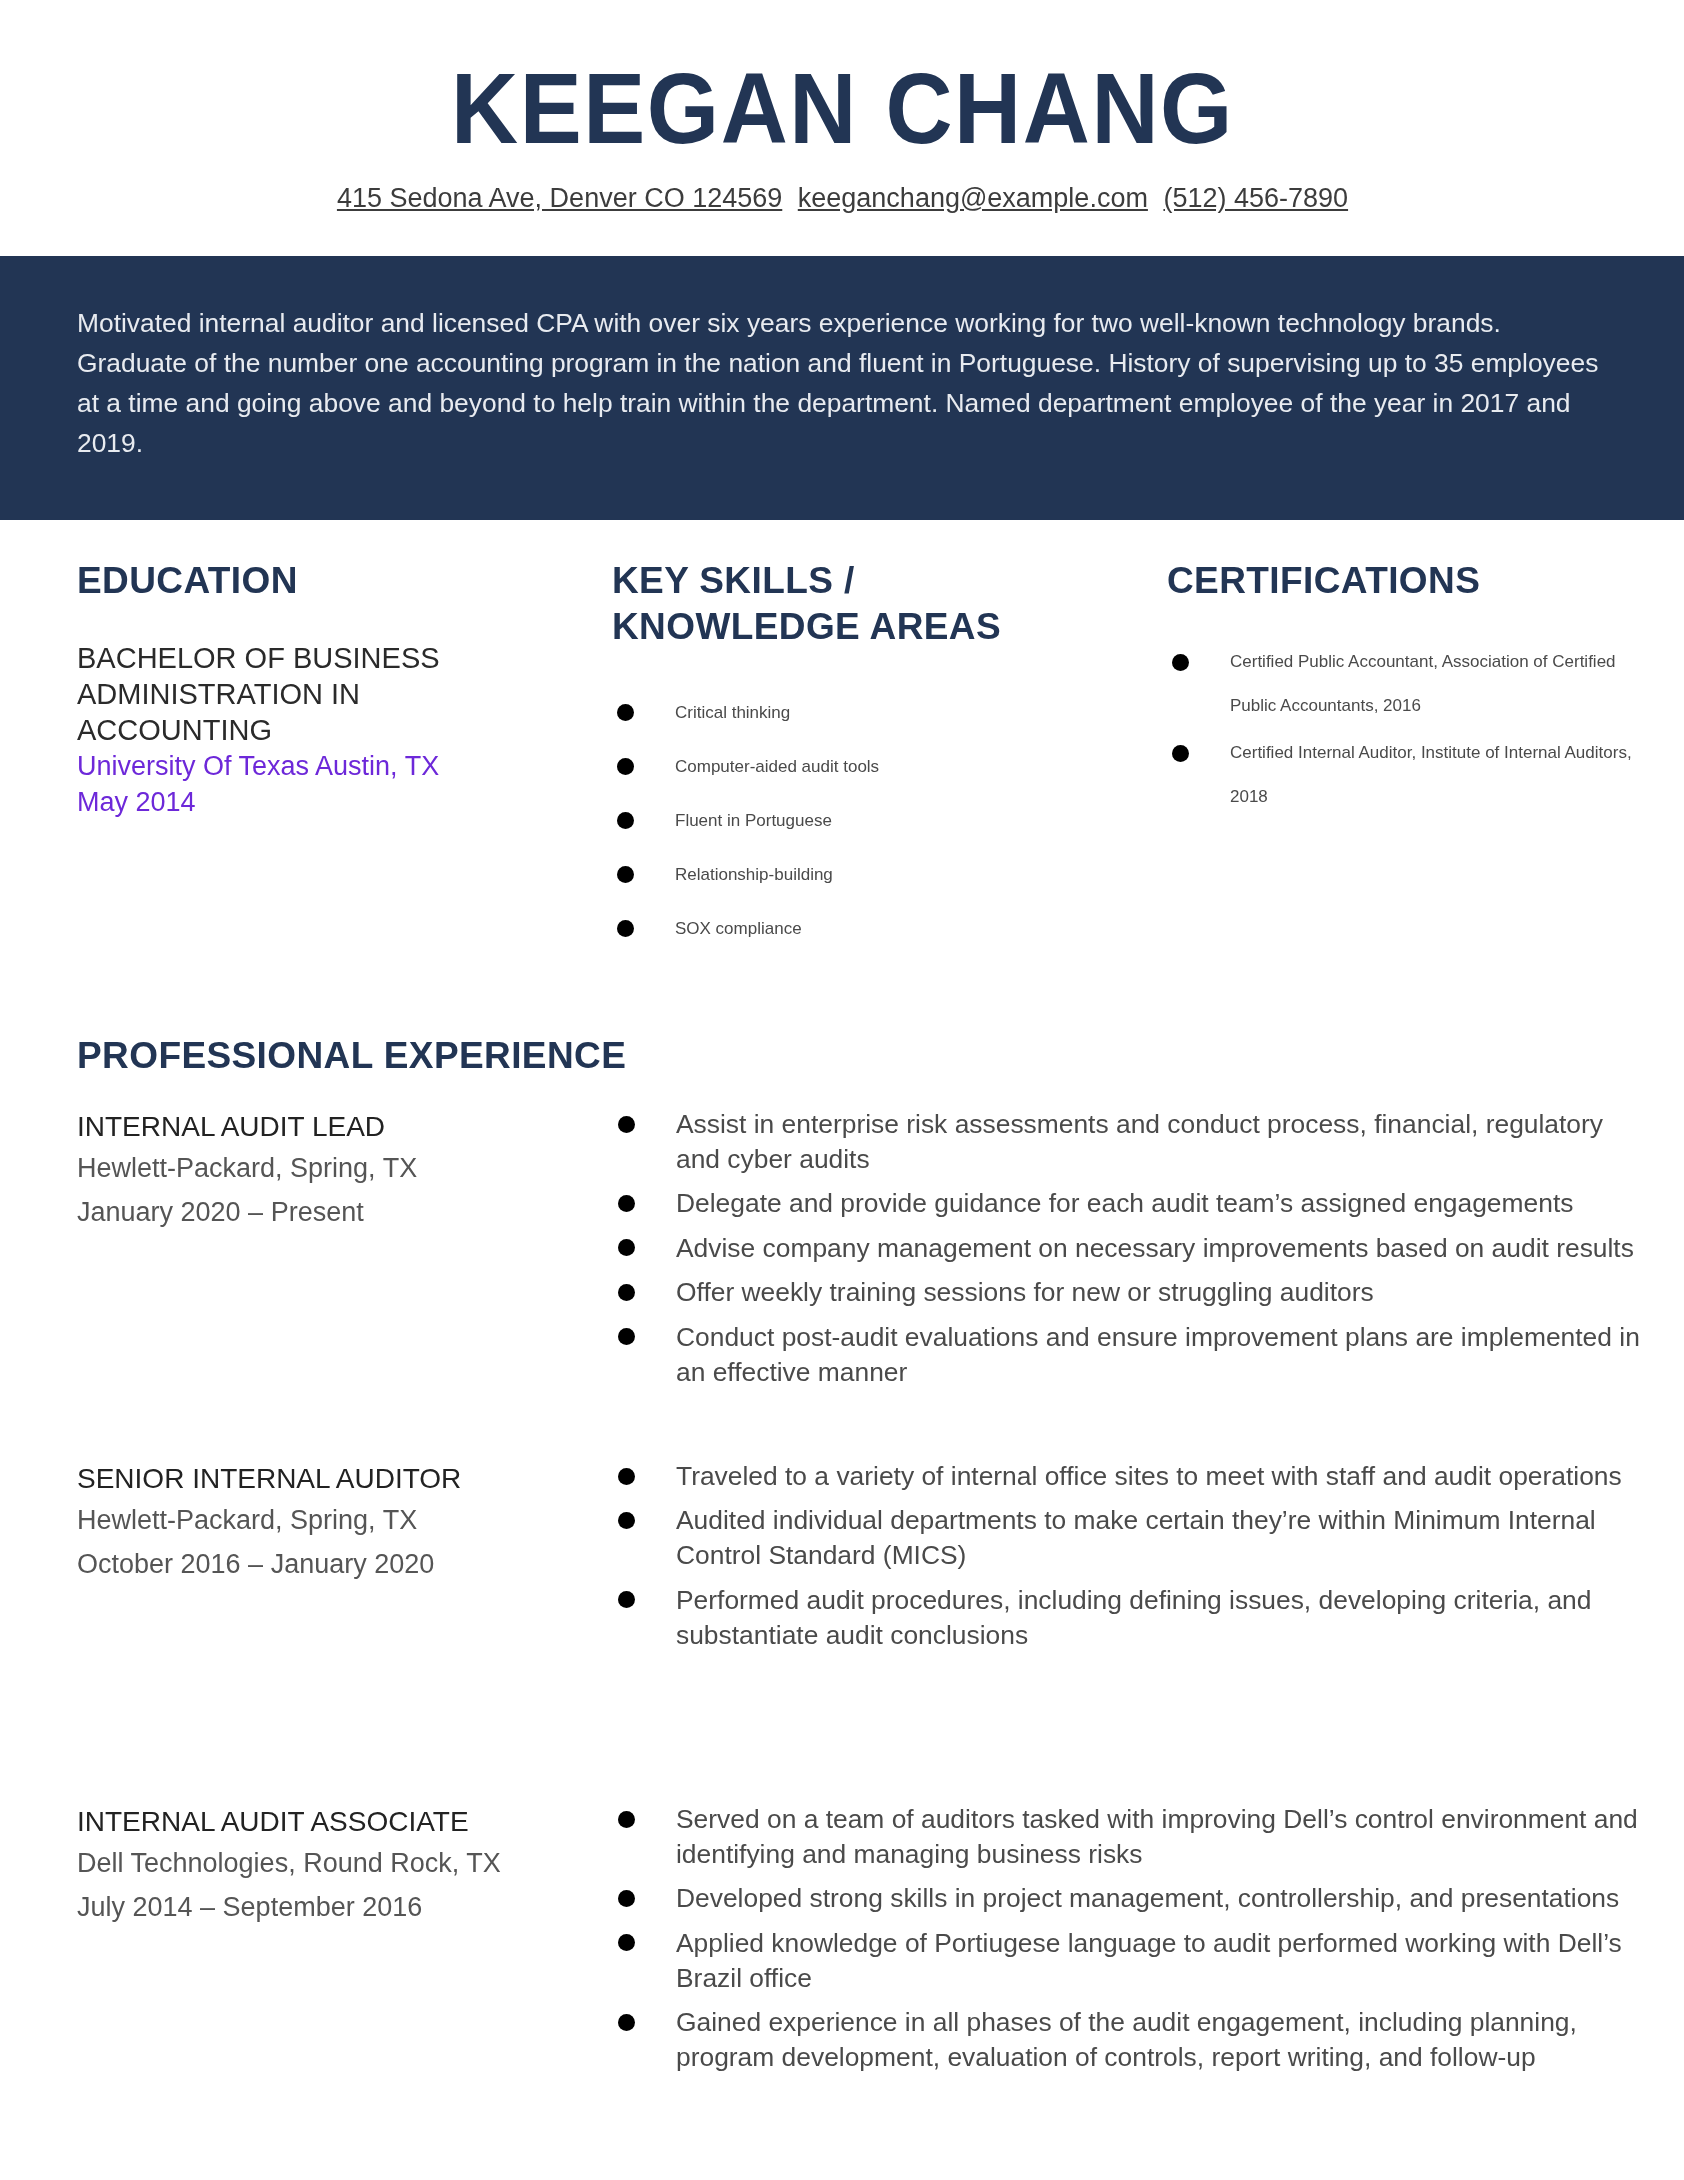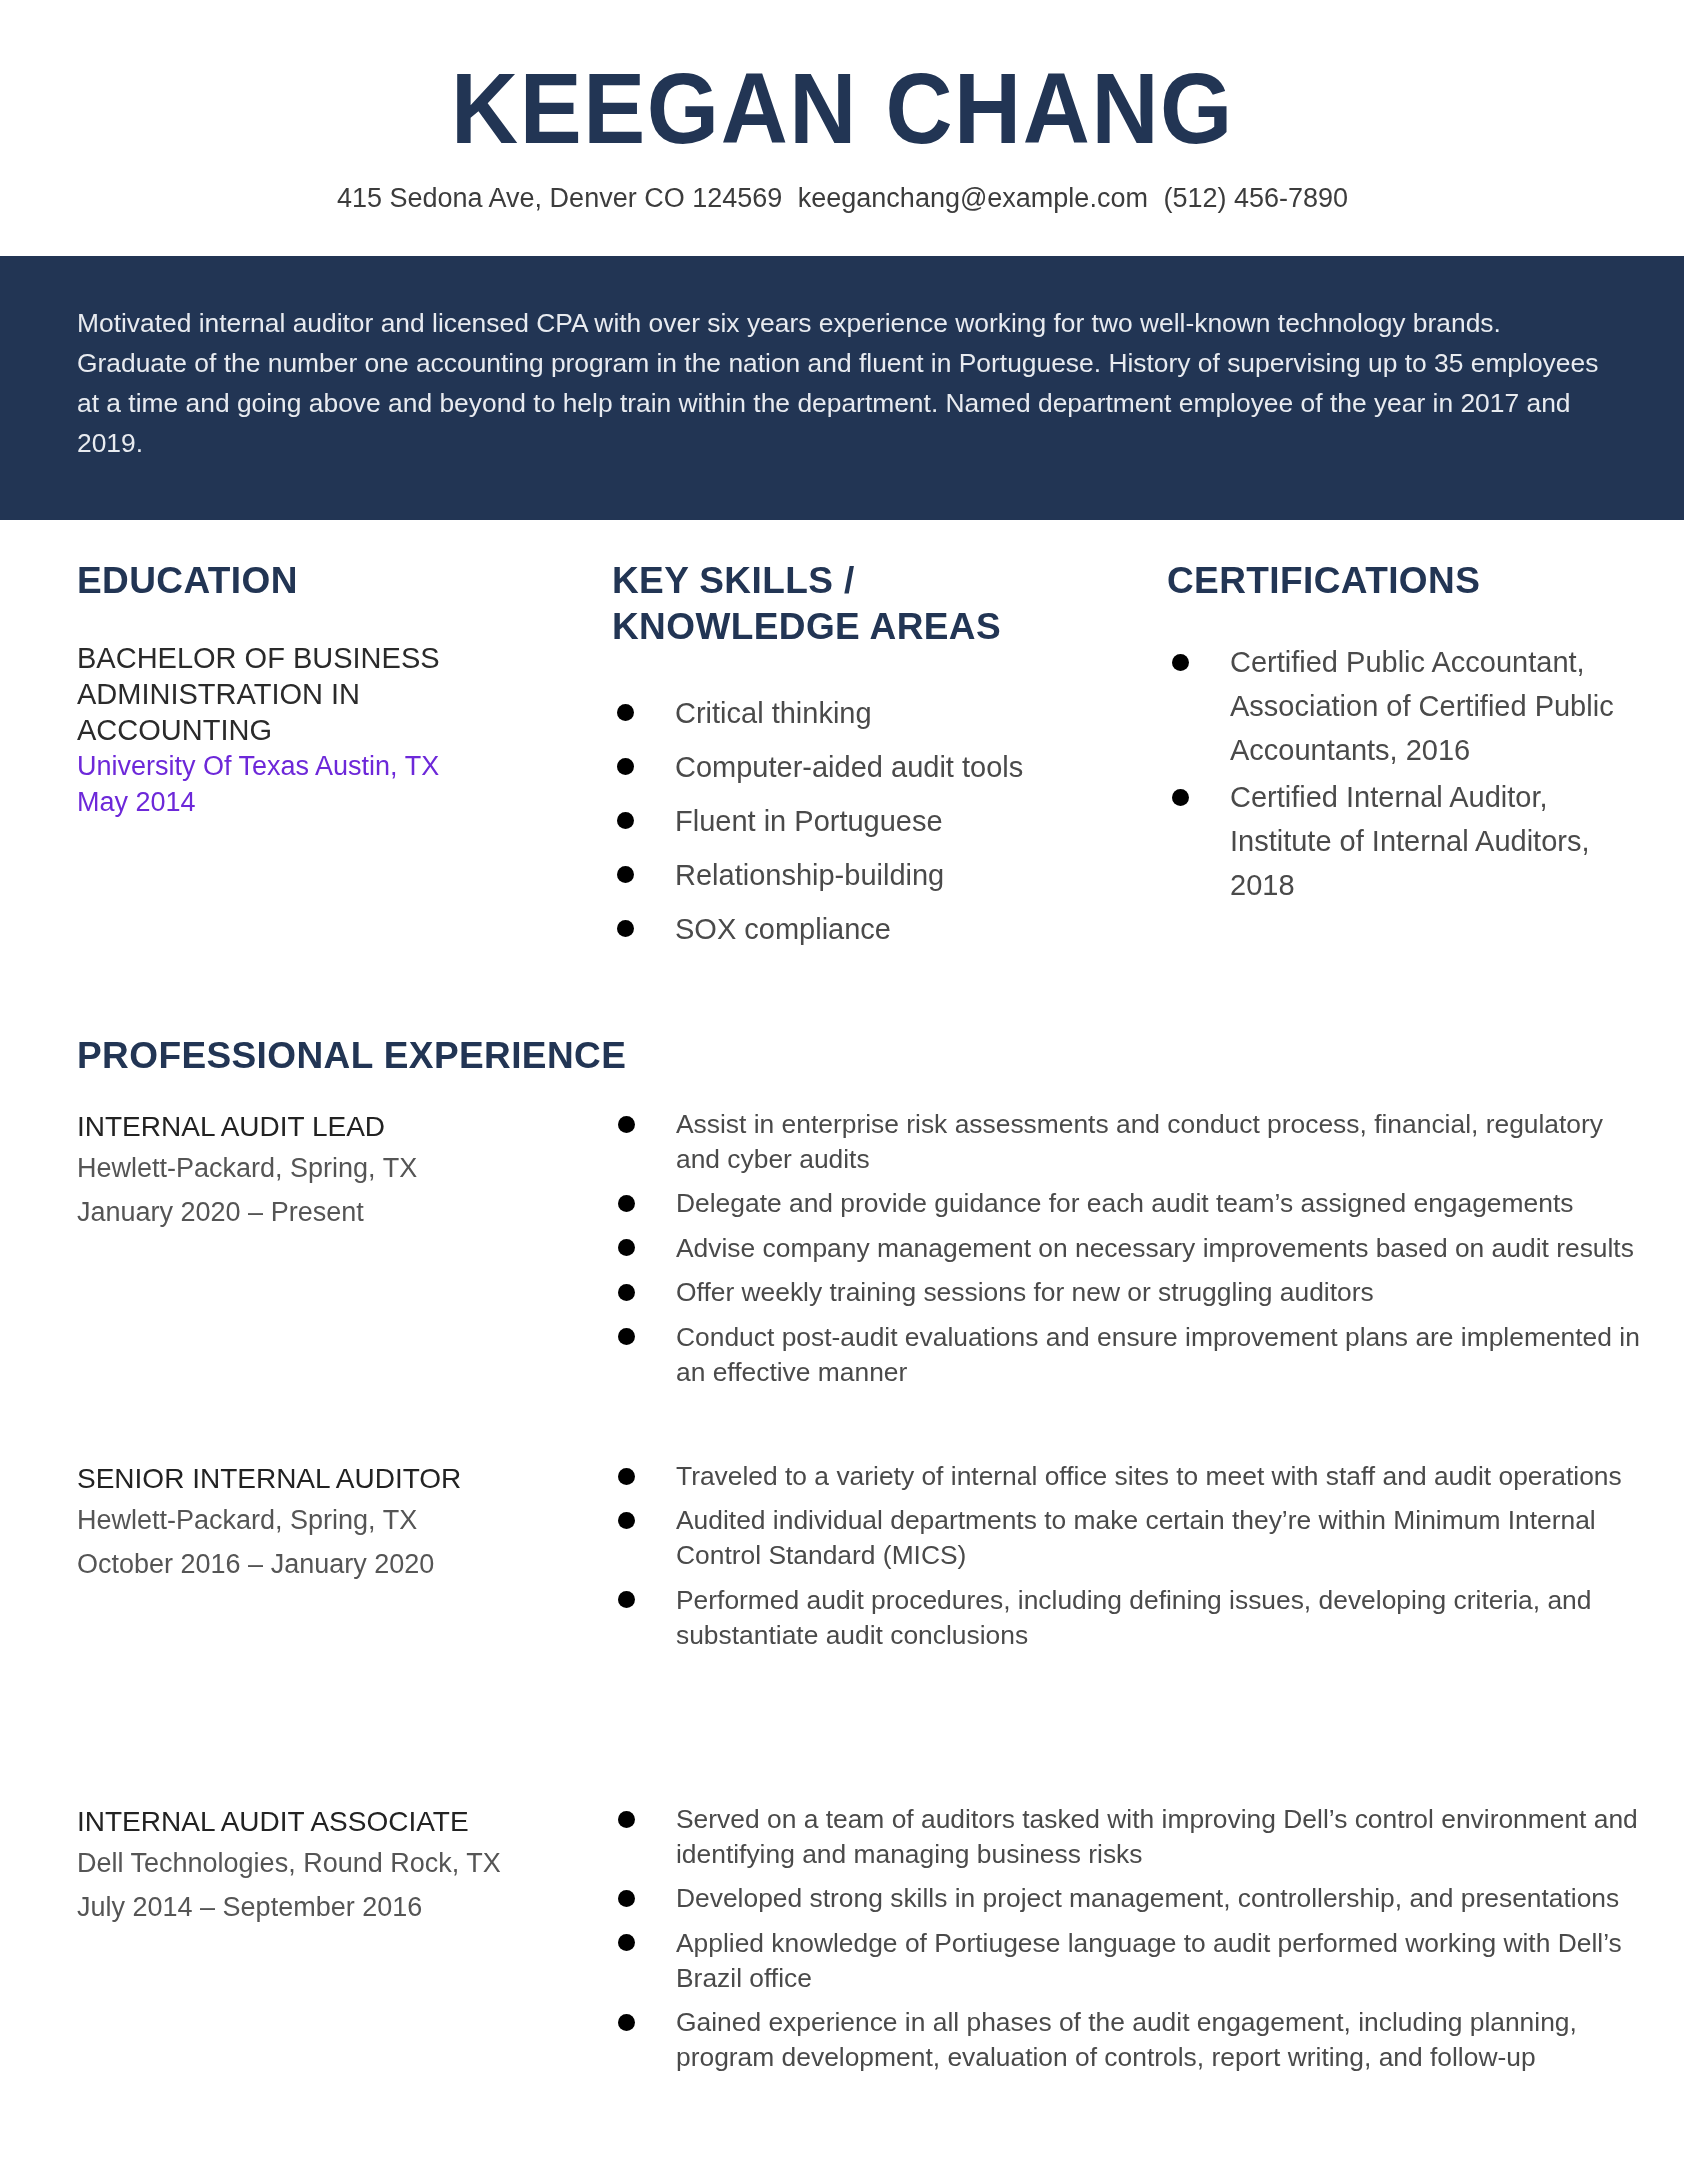--- a/index.html
+++ b/index.html
@@ -5,38 +5,38 @@
     * { margin: 0; padding: 0; box-sizing: border-box; }
     html, body { width: 1685px; height: 2181px; background: #ffffff; overflow: hidden; }
     body { font-family: "Liberation Sans", "DejaVu Sans", sans-serif; color: #3a3a3a; position: relative; }
 
     .header { position: absolute; left: 0; top: 0; width: 1351px; height: 256px; padding-left: 25px; }
     .name { position: absolute; left: 0; top: 49px; width: 1685px; text-align: center;
             font-size: 101px; font-weight: 700; color: #223554; letter-spacing: 1.7px; line-height: 119px;
             transform: scaleX(0.92); }
     .contact { position: absolute; left: 0; top: 177px; width: 1685px; text-align: center;
                font-size: 27px; color: #3c3c3c; line-height: 43px; }
-    .contact span { margin: 0 4px; }
+    .contact span { margin: 0 4px; text-decoration: underline; }
 
     .banner { position: absolute; left: 0; top: 256px; width: 1685px; height: 264px; background: #223554; padding-left: 24px; }
     .summary { position: absolute; left: 77px; top: 47px; width: 1533px; font-size: 26.4px;
                line-height: 40px; color: #e8ebf0; }
 
     .section-title { font-size: 37px; font-weight: 700; color: #223554; line-height: 46px; letter-spacing: 0.4px; }
 
     .col { position: absolute; top: 558px; }
     .col-edu { left: 77px; width: 477px; }
     .col-skills { left: 612px; width: 511px; }
     .col-cert { left: 1167px; width: 477px; }
 
     .degree { margin-top: 36px; font-size: 29px; line-height: 36px; color: #2a2a2a; text-transform: uppercase; }
     .edu-line { font-size: 27px; line-height: 36px; color: #6d28d9; }
 
     ul.blist { list-style: none; }
-    ul.blist li { position: relative; padding-left: 63px; font-size: 29px; color: #4a4a4a; }
+    ul.blist li { position: relative; padding-left: 63px; font-size: 17px; color: #4a4a4a; }
     ul.blist li .dot { position: absolute; left: 5.1px; width: 17px; height: 17px; border-radius: 50%; background: #000; }
 
     .skills-list { margin-top: 36px; }
     .skills-list li { line-height: 54px; }
     .skills-list li .dot { top: 18px; }
 
     .cert-list { margin-top: 36px; }
     .cert-list li { line-height: 44px; margin-bottom: 3.4px; }
     .cert-list li .dot { top: 13.6px; }
 

